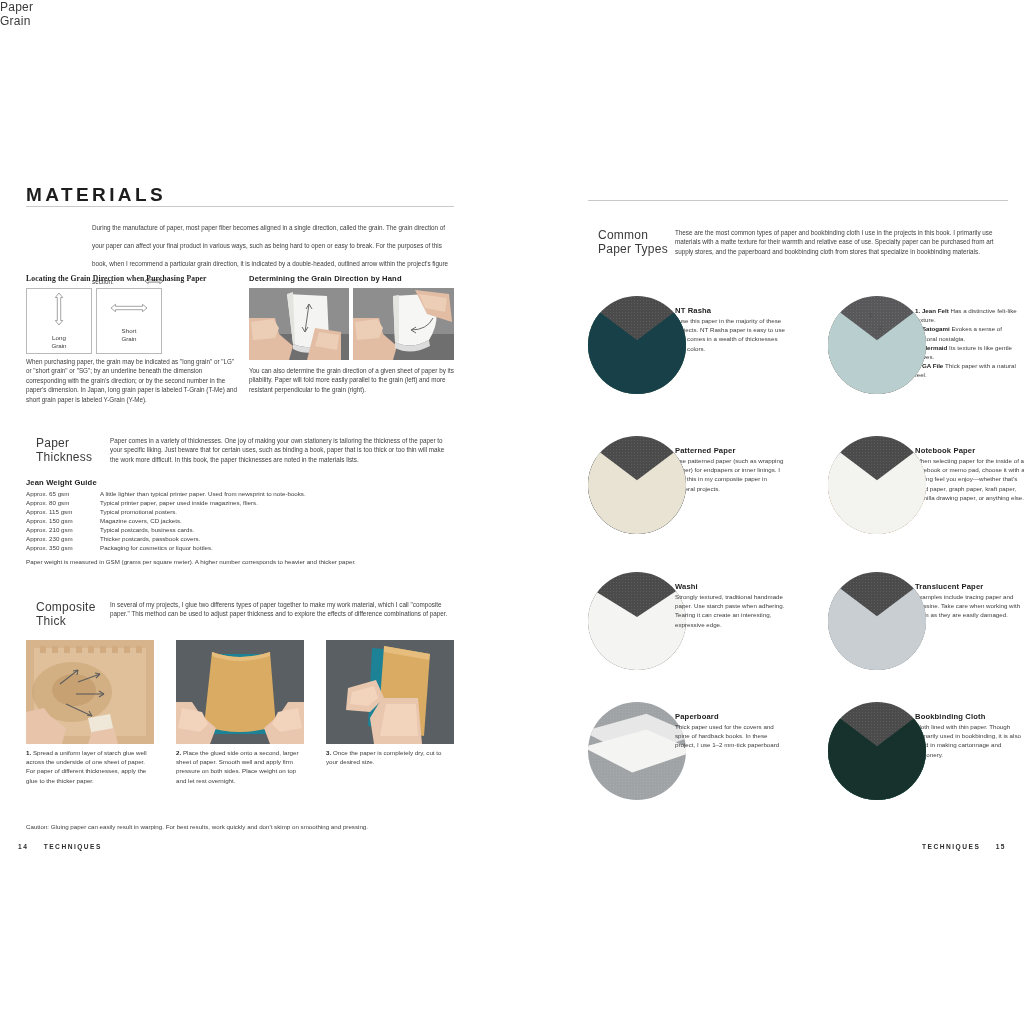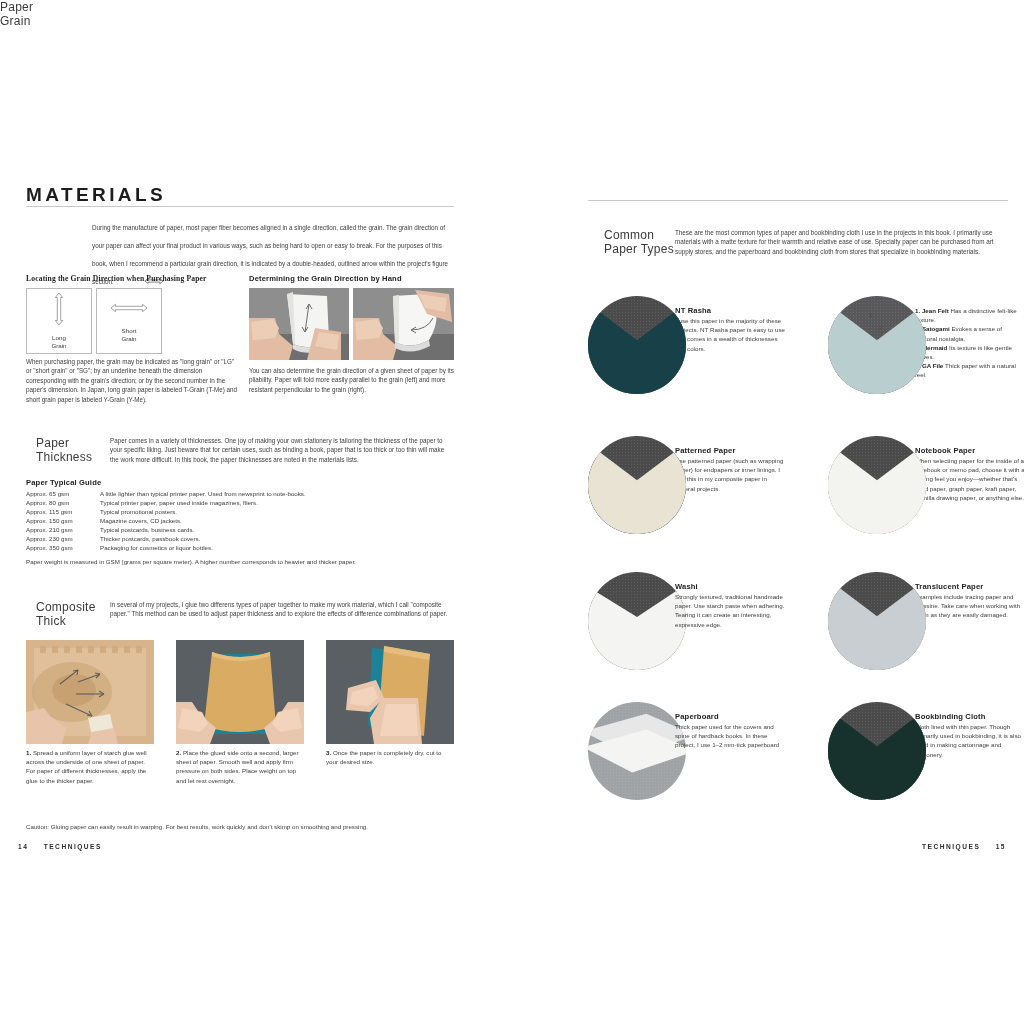--- a/index.html
+++ b/index.html
@@ -178,21 +178,21 @@
         <path d="M62 2 L96 6 L99 34 L74 26 Z" fill="#e2bda4"></path>
         <path d="M66 6 L94 10 L92 24 L72 20 Z" fill="#eccdb6"></path>
       </svg>
     </div>
     <div class="body-txt" id="hand-note">You can also determine the grain direction of a given sheet of paper by its pliability. Paper will fold more easily parallel to the grain (left) and more resistant perpendicular to the grain (right).</div>
 
     <div class="sec-label" id="pt-label" style="white-space:pre-line;">Paper
 Thickness</div>
     <div class="body-txt" id="pt-text">Paper comes in a variety of thicknesses. One joy of making your own stationery is tailoring the thickness of the paper to your specific liking. Just beware that for certain uses, such as binding a book, paper that is too thick or too thin will make the work more difficult. In this book, the paper thicknesses are noted in the materials lists.</div>
 
-    <div class="bold-head" id="pwg-head">Paper Typical Guide</div>
+    <div class="bold-head" id="pwg-head">Jean Weight Guide</div>
     <div id="pwg-table">
         <div class="trow">
           <div class="tcell-a">Approx. 65 gsm</div>
           <div class="tcell-b">A little lighter than typical printer paper. Used from newsprint to note-books.</div>
         </div>
         <div class="trow">
           <div class="tcell-a">Approx. 80 gsm</div>
           <div class="tcell-b">Typical printer paper, paper used inside magazines, fliers.</div>
         </div>
         <div class="trow">
@@ -296,21 +296,21 @@
     <div class="tiny" id="caution">Caution: Gluing paper can easily result in warping. For best results, work quickly and don't skimp on smoothing and pressing.</div>
 
     <div class="folio" id="folio-left">
       <span class="num">14</span>
       <span>TECHNIQUES</span>
     </div>
   </div>
 
   <div class="page page-right">
     <div class="rule" id="right-rule" style="left:76px;width:420px;"></div>
-    <div class="sec-label" id="cpt-label" style="left:92px;white-space:pre-line;">Common
+    <div class="sec-label" id="cpt-label" style="left:86px;white-space:pre-line;">Common
 Paper Types</div>
     <div class="body-txt" id="cpt-text" style="left:163px;width:333px;">These are the most common types of paper and bookbinding cloth I use in the projects in this book. I primarily use materials with a matte texture for their warmth and relative ease of use. Specialty paper can be purchased from art supply stores, and the paperboard and bookbinding cloth from stores that specialize in bookbinding materials.</div>
 
     <div id="swatch-grid">
         <div class="swatch-cell">
           <div class="circ" style="left: 76px; top: 296px; background: rgb(75, 75, 75);">
             <div class="layerstack">
               <span style="background: rgb(24, 64, 73); top: 0px; z-index: 6; filter: drop-shadow(rgba(0, 0, 0, 0.22) 0px 1px 0px);"></span>
               <span style="background: rgb(27, 122, 147); top: 9px; z-index: 5; filter: drop-shadow(rgba(0, 0, 0, 0.22) 0px 1px 0px);"></span>
               <span style="background: rgb(193, 146, 53); top: 18px; z-index: 4; filter: drop-shadow(rgba(0, 0, 0, 0.22) 0px 1px 0px);"></span>

